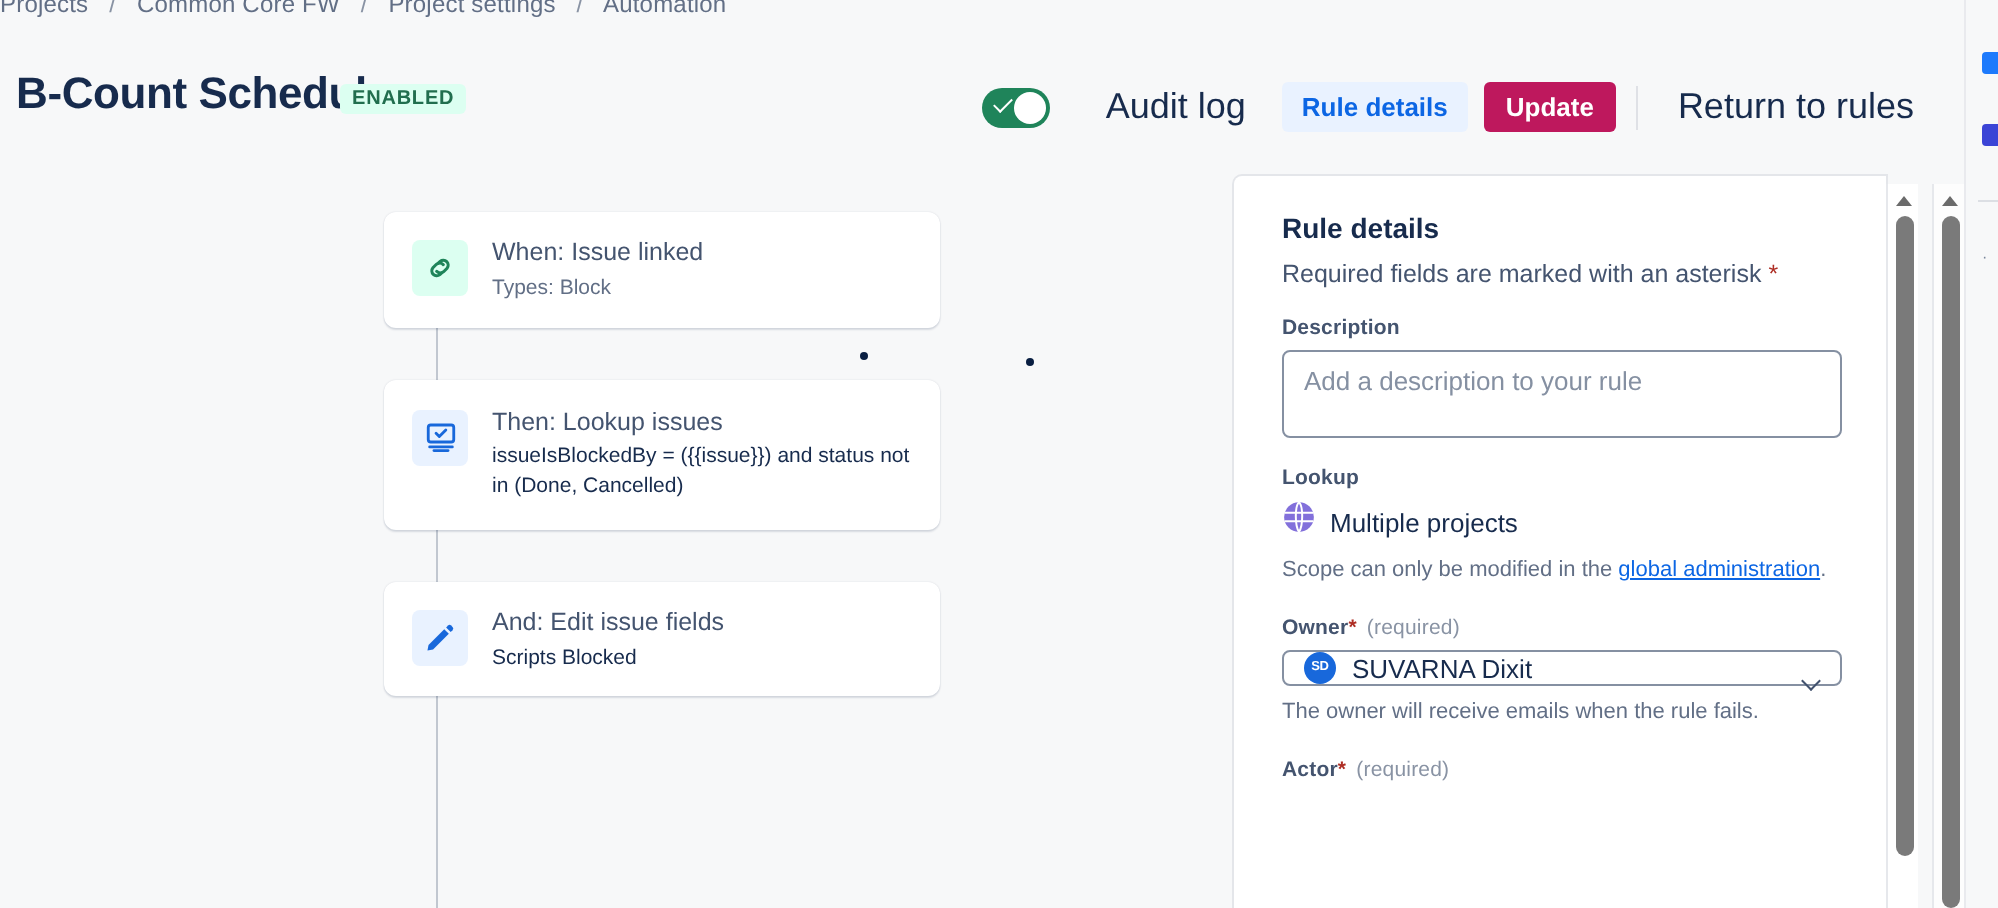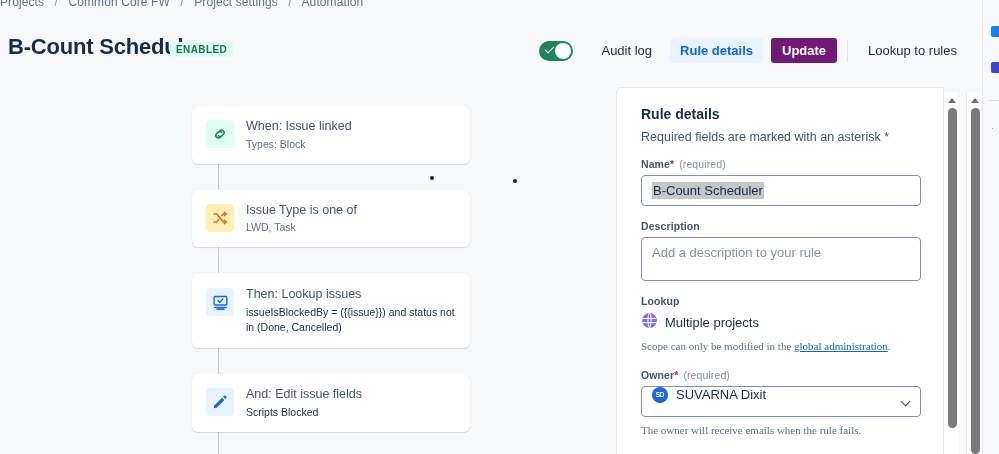--- a/index.html
+++ b/index.html
@@ -50,30 +50,30 @@
     width: 9px; height: 5px;
     border-left: 1.8px solid #fff; border-bottom: 1.8px solid #fff;
     transform: rotate(-45deg);
   }
   .toggle .knob {
     position: absolute; right: 2px; top: 2px;
     width: 16px; height: 16px; border-radius: 50%;
     background: #fff;
   }
   .tb-link {
-    font-size: 13px; color: #172b4d; padding: 5px 10px;
+    font-size: 18px; color: #172b4d; padding: 5px 10px;
     border-radius: 3px; cursor: pointer; white-space: nowrap;
   }
   .tb-tab {
     font-size: 13px; color: #0c66e4; background: #e9f2ff;
     font-weight: 600; padding: 5px 10px; border-radius: 3px;
     cursor: pointer; margin-left: 8px; white-space: nowrap;
   }
   .tb-primary {
-    font-size: 13px; color: #fff; background: #701a75; font-weight: 600;
+    font-size: 13px; color: #fff; background: #be185d; font-weight: 600;
     padding: 5px 11px; border-radius: 3px; cursor: pointer;
     margin-left: 8px; white-space: nowrap; border: none;
     font-family: "Liberation Sans", sans-serif;
   }
   .tb-divider { width: 1px; height: 22px; background: #dfe1e6; margin: 0 10px; }
 
   
   .canvas { position: absolute; left: 0; top: 88px; width: 642px; height: 366px; overflow: hidden; }
   .flow { position: absolute; left: 192px; top: 18px; width: 280px; }
 
@@ -130,40 +130,40 @@
     border-radius: 4px; background: #fff; display: flex; align-items: center;
     padding: 0 10px; font-size: 13px; color: #172b4d; cursor: text;
   }
   .inp .sel { background: #c7c7c7; color: #172b4d; padding: 1px 1px; }
   .textarea {
     margin-top: 5px; height: 44px; border: 1px solid #8590a2;
     border-radius: 4px; background: #fff; padding: 7px 10px;
     font-size: 13px; color: #8590a2; cursor: text;
   }
   .select {
-    margin-top: 5px; height: 31px; border: 1px solid #8590a2;
-    border-radius: 4px; background: #fff; display: flex; align-items: flex-start;
+    margin-top: 5px; height: 18px; border: 1px solid #8590a2;
+    border-radius: 4px; background: #fff; display: flex; align-items: flex-end;
     padding: 0 10px; font-size: 13px; color: #172b4d; cursor: pointer;
     position: relative; gap: 8px;
   }
   .select .chev {
     position: absolute; right: 11px; top: 11px;
     width: 7px; height: 7px; border-right: 1.6px solid #42526e;
     border-bottom: 1.6px solid #42526e; transform: rotate(45deg);
   }
   .avatar {
     width: 16px; height: 16px; border-radius: 50%; flex: 0 0 16px;
     display: flex; align-items: center; justify-content: center;
     font-size: 6.5px; font-weight: 700; color: #fff; letter-spacing: -.2px;
   }
   .av-blue { background: #1868db; }
 
   .scope-row { display: flex; align-items: center; gap: 7px; margin-top: 5px; }
   .scope-txt { font-size: 13px; color: #172b4d; }
-  .helper { font-size: 11px; color: #626f86; margin-top: 6px; line-height: 1.45; font-family: Liberation Serif, serif; }
+  .helper { font-size: 11px; color: #626f86; margin-top: 6px; line-height: 1.45; }
   .helper a { color: #0c66e4; }
 
   
   .sbar {
     position: absolute; width: 16px; background: #fff;
     border-left: 1px solid #e6e8ec;
   }
   .sbar .arrow-up {
     position: absolute; left: 4px; top: 6px;
     width: 0; height: 0;
@@ -217,56 +217,41 @@
 
     <div class="toolbar">
       <div class="toggle">
         <span class="check"></span>
         <span class="knob"></span>
       </div>
       <div class="tb-link">Audit log</div>
       <div class="tb-tab">Rule details</div>
       <button class="tb-primary">Update</button>
       <div class="tb-divider"></div>
-      <div class="tb-link">Lookup to rules</div>
+      <div class="tb-link">Return to rules</div>
     </div>
   </div>
 
   <div class="canvas">
     <div class="flow">
       <div class="rail"></div>
 
       <div class="card">
         <div class="ico ico-green">
           <svg width="16" height="16" viewBox="0 0 24 24" fill="none" stroke="#1f845a" stroke-width="2.3" stroke-linecap="round">
             <path d="M9.5 14.5a3.6 3.6 0 0 0 5.2.3l2.6-2.6a3.7 3.7 0 0 0-5.2-5.2l-1.3 1.3"></path>
             <path d="M14.5 9.5a3.6 3.6 0 0 0-5.2-.3l-2.6 2.6a3.7 3.7 0 0 0 5.2 5.2l1.3-1.3"></path>
           </svg>
         </div>
         <div class="card-body">
           <div class="card-title">When: Issue linked</div>
           <div class="card-sub plain">Types: Block</div>
         </div>
       </div>
 
-      <div class="card">
-        <div class="ico ico-amber">
-          <svg width="16" height="16" viewBox="0 0 24 24" fill="none" stroke="#e56910" stroke-width="2.3" stroke-linecap="round" stroke-linejoin="round">
-            <path d="M3 6h4l10 12h4"></path>
-            <path d="M3 18h4l3-3.6"></path>
-            <path d="M14.5 8.2 17 6h4"></path>
-            <path d="M18.5 3.5 21.5 6l-3 2.5"></path>
-            <path d="M18.5 15.5 21.5 18l-3 2.5"></path>
-          </svg>
-        </div>
-        <div class="card-body">
-          <div class="card-title">Issue Type is one of</div>
-          <div class="card-sub plain">LWD, Task</div>
-        </div>
-      </div>
 
       <div class="card tall">
         <div class="ico ico-blue">
           <svg width="17" height="17" viewBox="0 0 24 24" fill="none" stroke="#1868db" stroke-width="2" stroke-linecap="round" stroke-linejoin="round">
             <rect x="3" y="3.5" width="18" height="12" rx="1.8"></rect>
             <path d="M8.5 9.3l2.3 2.3 4.6-4.6"></path>
             <path d="M4 19h16M7 21.6h10"></path>
           </svg>
         </div>
         <div class="card-body">
@@ -295,29 +280,20 @@
   </div>
 
   <div class="panel">
     <div class="panel-inner">
       <div class="panel-h">Rule details</div>
       <div class="panel-note">
         <span>Required fields are marked with an asterisk</span>
         <span class="req-star">*</span>
       </div>
 
-      <div class="field">
-        <div class="flabel">
-          <span>Name</span><span class="star">*</span>
-          <span class="opt">(required)</span>
-        </div>
-        <div class="inp">
-          <span class="sel">B-Count Scheduler</span>
-        </div>
-      </div>
 
       <div class="field">
         <div class="flabel">Description</div>
         <div class="textarea">Add a description to your rule</div>
       </div>
 
       <div class="field">
         <div class="flabel">Lookup</div>
         <div class="scope-row">
           <span>

